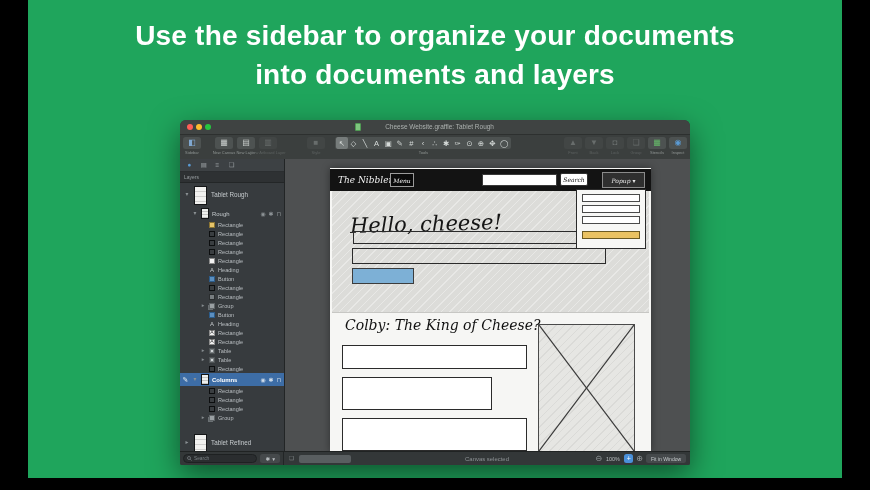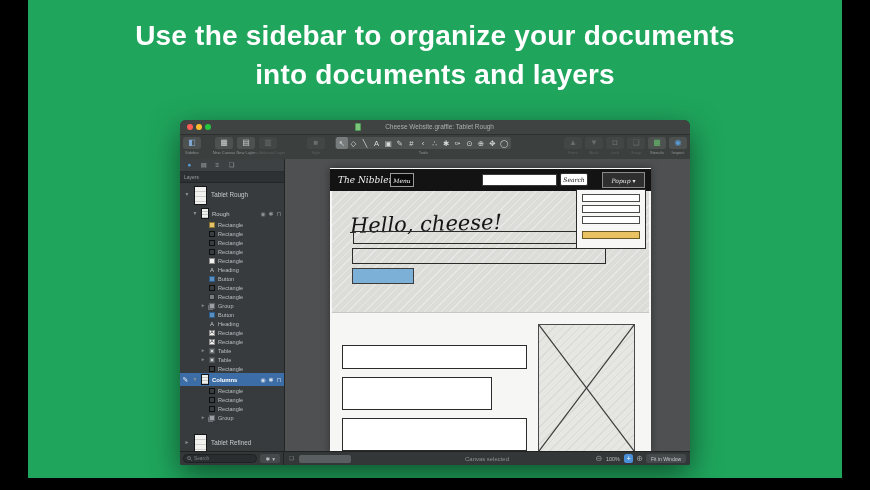--- a/index.html
+++ b/index.html
@@ -431,20 +431,21 @@
           <div class="wf-rectb"></div>
           <div class="wf-bluebtn"></div>
 
           <div class="wf-popup">
             <div class="wf-pi" style="top:4px"></div>
             <div class="wf-pi" style="top:15px"></div>
             <div class="wf-pi" style="top:26px"></div>
             <div class="wf-pi hl" style="top:41px"></div>
           </div>
 
+          <div class="wf-h2 wf-serif">Colby: The King of Cheese?</div>
           <div class="wf-imgbox">
             <svg width="100%" height="100%" viewBox="0 0 97 129" preserveAspectRatio="none">
               <line x1="0" y1="0" x2="97" y2="129" stroke="#3a3a3a" stroke-width="1.2"></line>
               <line x1="97" y1="0" x2="0" y2="129" stroke="#3a3a3a" stroke-width="1.2"></line>
             </svg>
           </div>
           <div class="wf-row wf-row1"></div>
           <div class="wf-row wf-row2"></div>
           <div class="wf-row wf-row3"></div>
         </div>

